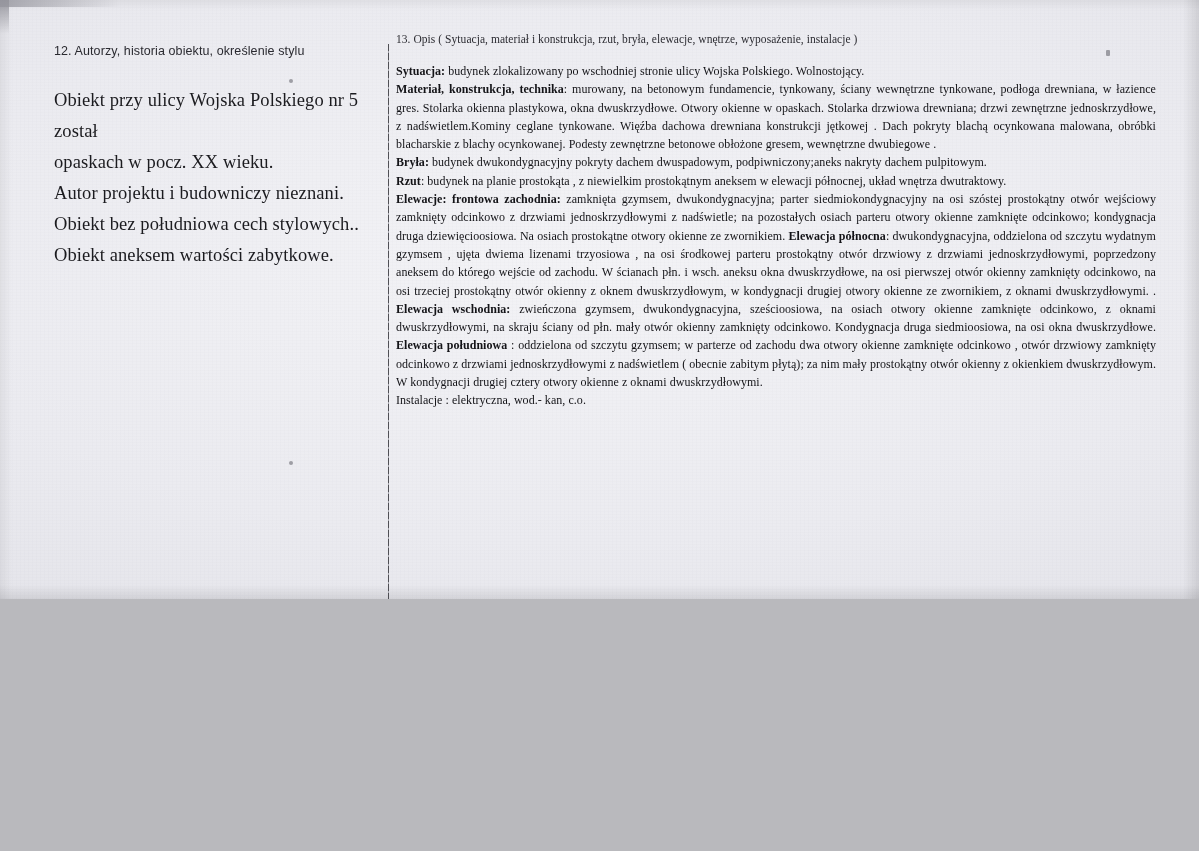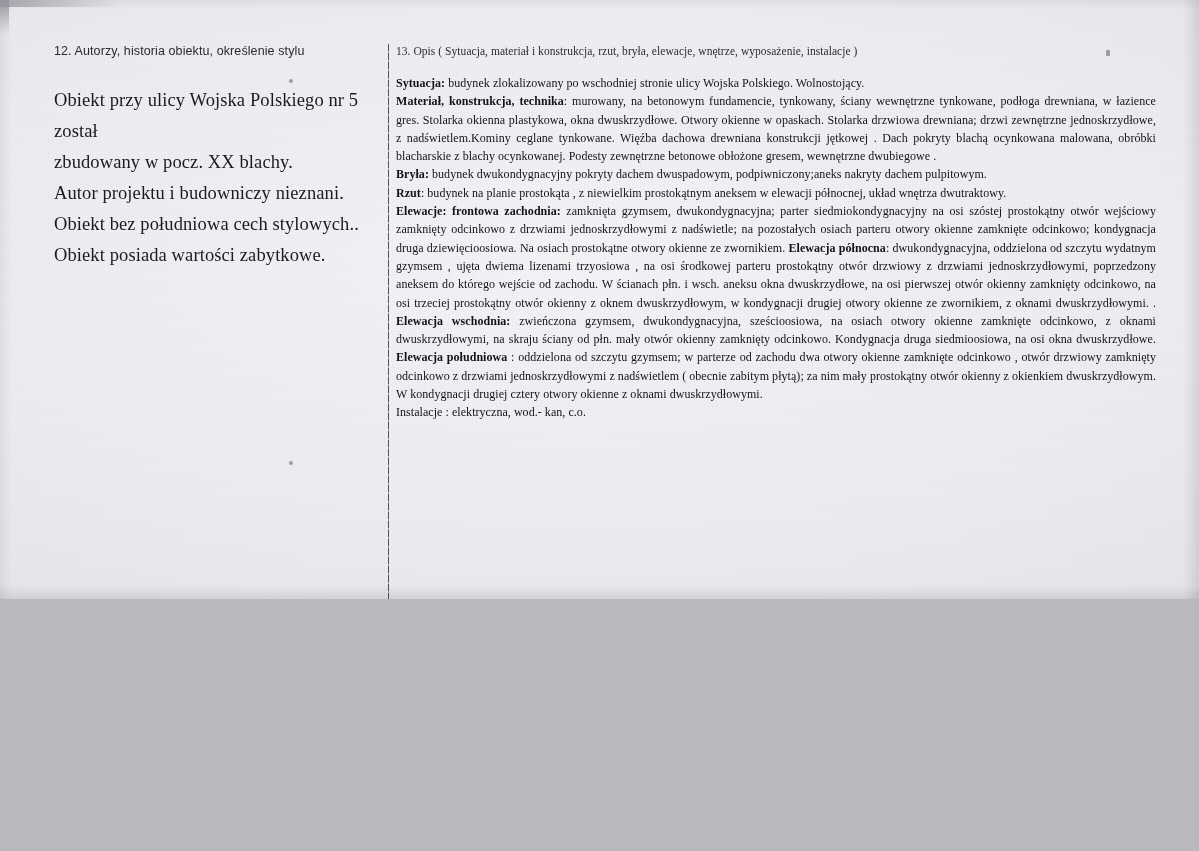--- a/index.html
+++ b/index.html
@@ -87,21 +87,21 @@
     line-height: 31px;
     color: #1b1b1f;
     letter-spacing: .1px;
   }
   .left-body p { margin: 0; }
 
   
   .col-right {
     position: absolute;
     left: 396px;
-    top: 44px;
+    top: 32px;
     width: 760px;
   }
   .section-head-serif-small {
     font-family: "Liberation Serif", serif;
     font-size: 11.5px;
     line-height: 14px;
     color: #2b2b31;
     white-space: nowrap;
     letter-spacing: .05px;
   }
@@ -138,24 +138,24 @@
   <div class="edge-dark-left"></div>
   <div class="edge-dark-top"></div>
 
   <div class="divider"></div>
 
   <div class="col-left">
     <div class="section-head-sans">12. Autorzy, historia obiektu, określenie stylu</div>
 
     <div class="left-body">
       <p>Obiekt przy ulicy Wojska Polskiego nr 5 został</p>
-      <p>zbudowany w pocz.  XX blachy.</p>
+      <p>opaskach w pocz.  XX wieku.</p>
       <p>Autor projektu i budowniczy nieznani.</p>
       <p>Obiekt bez południowa cech stylowych..</p>
-      <p>Obiekt posiada wartości zabytkowe.</p>
+      <p>Obiekt aneksem wartości zabytkowe.</p>
     </div>
   </div>
 
   <div class="col-right">
     <div class="section-head-serif-small">13. Opis ( Sytuacja, materiał i konstrukcja, rzut, bryła, elewacje, wnętrze, wyposażenie, instalacje )</div>
 
     <div class="desc">
 
       <p class="nojust">
         <b class="lbl">Sytuacja:</b><span>  budynek zlokalizowany po wschodniej stronie ulicy Wojska Polskiego. Wolnostojący.</span>

